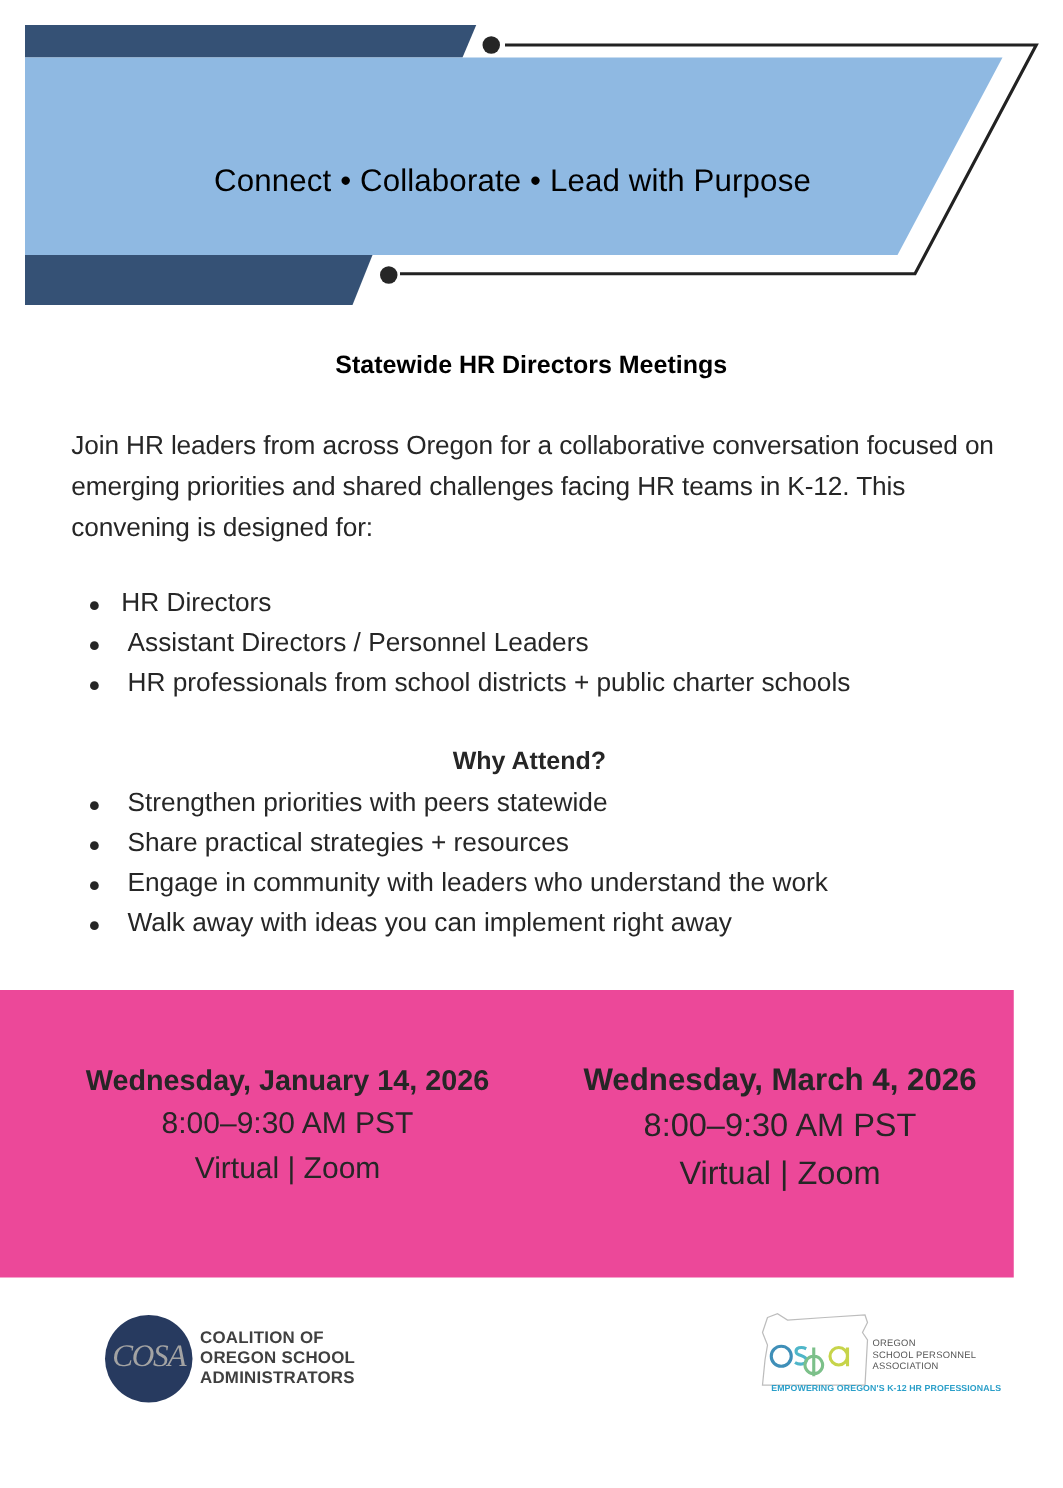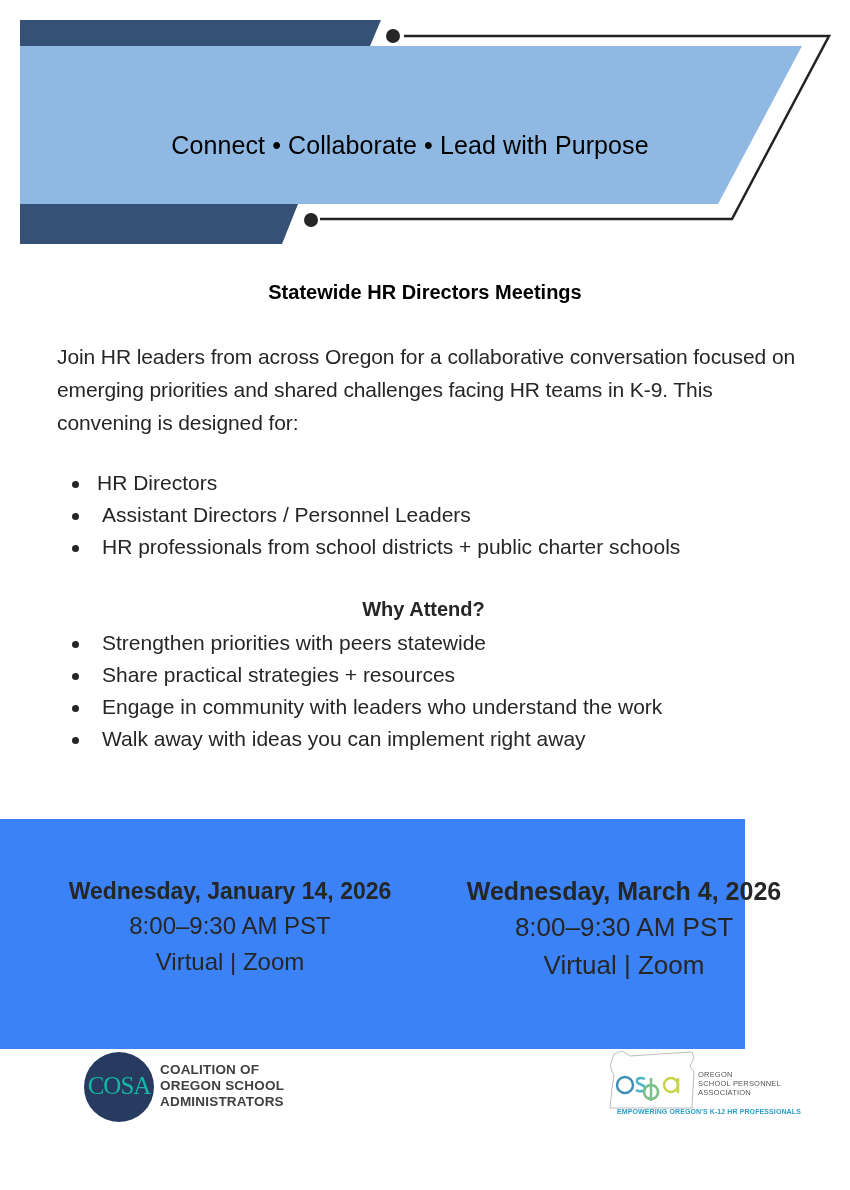--- a/index.html
+++ b/index.html
@@ -16,32 +16,32 @@
 
   .list { position: absolute; left: 0; list-style: none; }
   .list li { position: relative; height: 32px; line-height: 32px; font-size: 21px; color: #262626; }
   .list li .bullet { position: absolute; left: 72px; top: 14px; width: 7px; height: 7px; border-radius: 50%; background: #262626; }
   .list li .text { position: absolute; left: 102px; white-space: nowrap; }
   .list.audience { top: 467px; }
   .list.audience li:first-child .text { left: 97px; }
   .why-heading { position: absolute; left: 0; width: 820px; text-align: center; top: 598px; font-size: 20px; font-weight: bold; color: #262626; padding-left: 27px; }
   .list.why { top: 627px; }
 
-  .dates-band { position: absolute; left: 0; top: 792px; width: 745px; height: 230px; background: #3b82f6; margin-top: 27px; }
+  .dates-band { position: absolute; left: 0; top: 792px; width: 811px; height: 230px; background: #ec4899; }
   .date-col { position: absolute; text-align: center; }
   .date-col.c1 { left: 40px; width: 380px; top: 55px; }
   .date-col.c2 { left: 434px; width: 380px; top: 55px; }
   .date-title { font-size: 23px; font-weight: bold; color: #262626; line-height: 34px; }
   .date-col.c2 .date-title { font-size: 25px; }
   .date-line { font-size: 24px; color: #262626; line-height: 36px; }
   .date-col.c2 .date-line { font-size: 26px; line-height: 38px; }
 
   .logo-cosa { position: absolute; left: 84px; top: 1052px; width: 230px; height: 72px; }
   .cosa-circle { position: absolute; left: 0; top: 0; width: 70px; height: 70px; border-radius: 50%; background: #273a5f; color: #ffffff; text-align: center; }
-  .cosa-mark { position: absolute; left: 0; right: 0; top: 20px; font-family: "Liberation Serif", "DejaVu Serif", serif; font-size: 25px; letter-spacing: -1px; color: #14b8a6; }
+  .cosa-mark { position: absolute; left: 0; right: 0; top: 20px; font-family: "Liberation Serif", "DejaVu Serif", serif; font-style: italic; font-size: 25px; letter-spacing: -1px; color: #a3a3a3; }
   .cosa-text { position: absolute; left: 76px; top: 10px; font-size: 13.5px; font-weight: bold; line-height: 16px; color: #404040; letter-spacing: 0.2px; white-space: nowrap; }
 
   .logo-ospa { position: absolute; left: 600px; top: 1048px; width: 190px; height: 80px; }
   .ospa-svg { position: absolute; left: 0; top: 0; }
   .ospa-name { position: absolute; left: 98px; top: 22px; font-size: 7.5px; line-height: 9px; color: #555555; letter-spacing: 0.2px; white-space: nowrap; }
   .ospa-tagline { position: absolute; left: 17px; top: 60px; font-size: 7px; font-weight: bold; color: #2a9fc9; letter-spacing: 0.1px; white-space: nowrap; }
 </style>
 </head>
 <body>
 
@@ -52,21 +52,21 @@
   <polyline points="404,36 829,36 732,219 320,219" fill="none" stroke="#222222" stroke-width="2.5"></polyline>
   <circle cx="393" cy="36" r="7" fill="#262626"></circle>
   <circle cx="311" cy="220" r="7" fill="#262626"></circle>
 </svg>
 
 <div class="header-text">
   <div class="header-tagline">Connect • Collaborate • Lead with Purpose</div>
 </div>
 
 <div class="section-heading">Statewide HR Directors Meetings</div>
-<p class="intro">Join HR leaders from across Oregon for a collaborative conversation focused on emerging priorities and shared challenges facing HR teams in K-9. This convening is designed for:</p>
+<p class="intro">Join HR leaders from across Oregon for a collaborative conversation focused on emerging priorities and shared challenges facing HR teams in K-12. This convening is designed for:</p>
 
 <ul class="list audience">
   <li>
       <span class="bullet"></span>
       <span class="text">HR Directors</span>
     </li>
   <li>
       <span class="bullet"></span>
       <span class="text">Assistant Directors / Personnel Leaders</span>
     </li>

